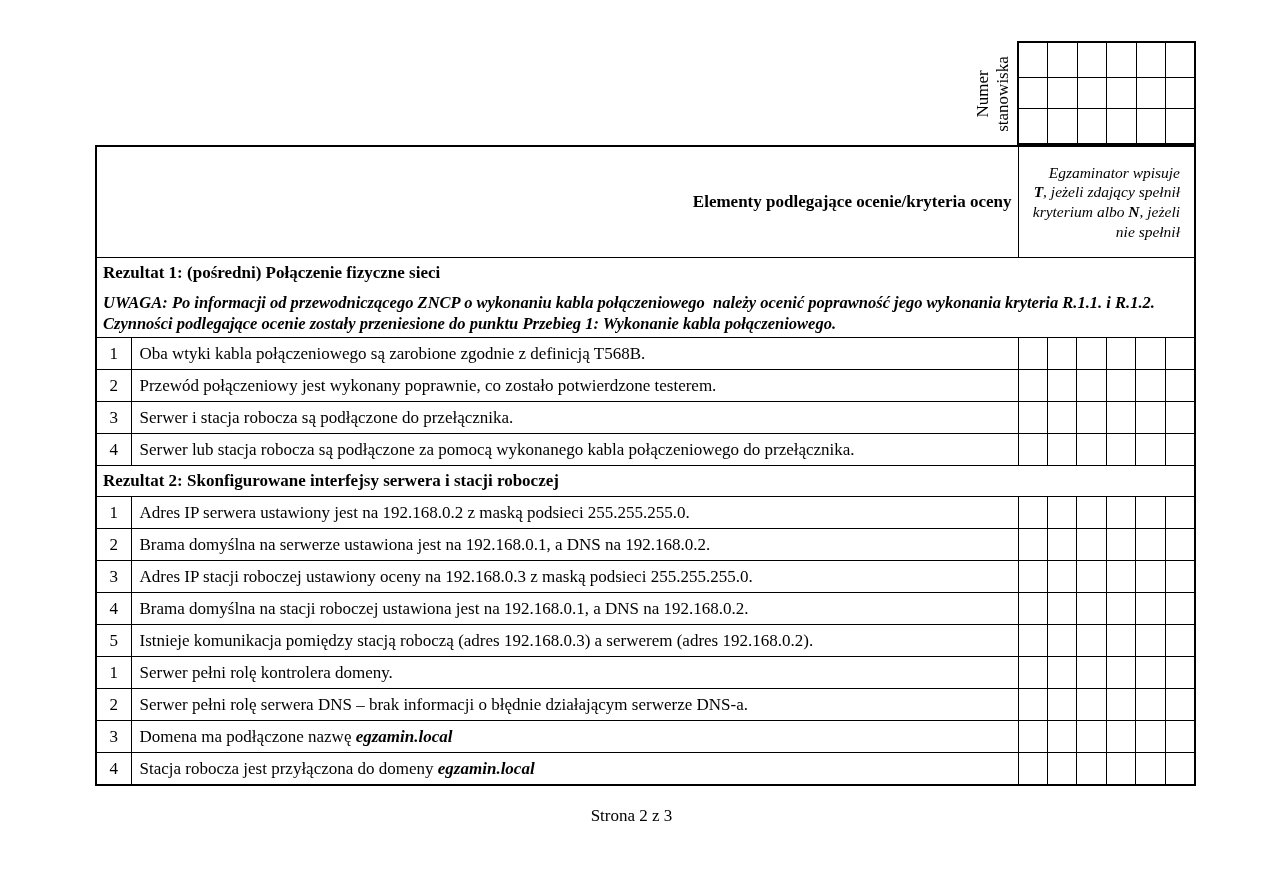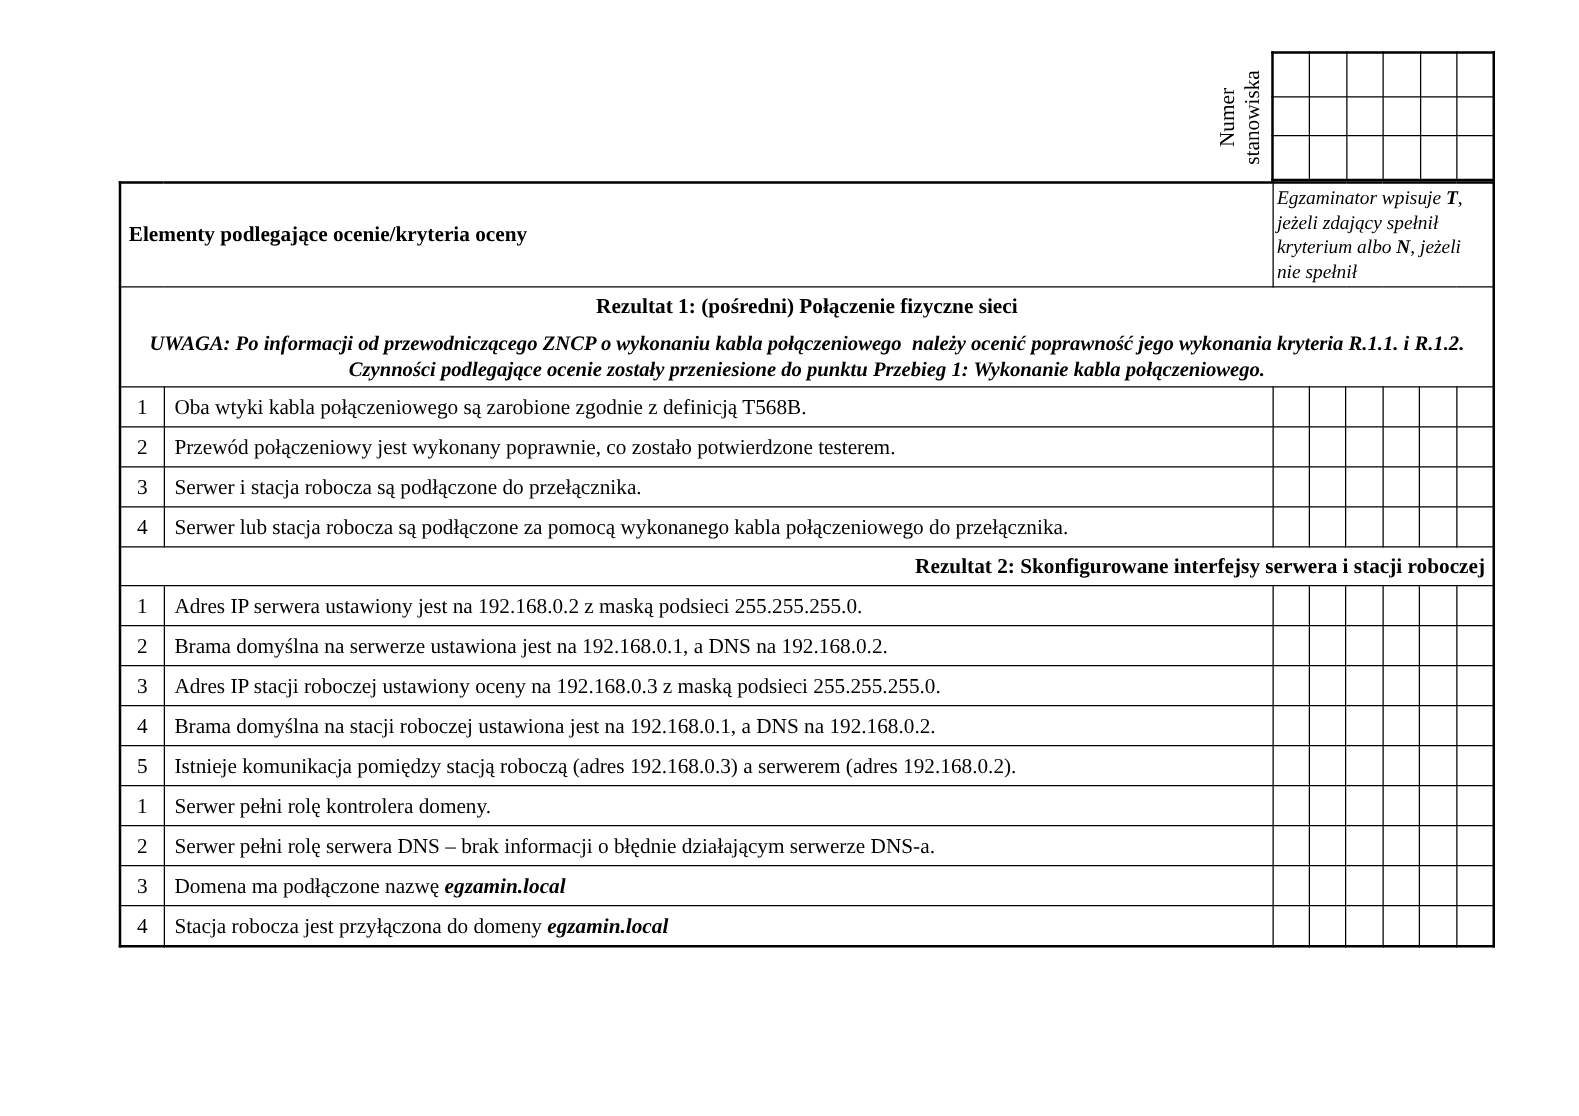--- a/index.html
+++ b/index.html
@@ -41,53 +41,51 @@
     width: 1101px;
     border-collapse: collapse;
     table-layout: fixed;
     border: 2px solid #000;
     font-size: 17px;
   }
   table.main td { border: 1.5px solid #000; vertical-align: middle; }
 
   td.h-main {
     height: 82px;
-    text-align: left;
+    text-align: right;
     font-weight: bold;
-    padding: 0 6px;
+    padding: 14px 6px;
   }
   td.h-note {
     font-style: italic;
     font-size: 15.5px;
     line-height: 1.26;
-    text-align: left;
-    padding: 2px 3px;
+    text-align: right;
+    padding: 2px 14px;
   }
   .bi { font-weight: bold; font-style: italic; }
 
   td.sec-block {
     height: 73px;
     vertical-align: top;
     padding: 4px 6px 2px 6px;
-    text-align: center;
   }
   .sec-block-title { font-weight: bold; margin-bottom: 10px; }
   .sec-note {
     font-style: italic;
     font-size: 16.5px;
     line-height: 1.22;
     white-space: pre-wrap;
     font-weight: bold;
   }
 
   td.sec-title-row {
     height: 26px;
     font-weight: bold;
     padding: 2px 6px;
-    text-align: right;
   }
 
   td.admin-note {
     height: 44px;
     font-weight: bold;
     vertical-align: top;
     padding: 4px 6px;
     line-height: 1.3;
   }
 
@@ -302,14 +300,15 @@
       <td class="sc"></td>
           <td class="sc"></td>
           <td class="sc"></td>
           <td class="sc"></td>
           <td class="sc"></td>
           <td class="sc"></td>
     </tr>
   </tbody>
     </table>
 
+  <div class="footer">Strona 2 z 3</div>
 
 </div>
 
 </body></html>

